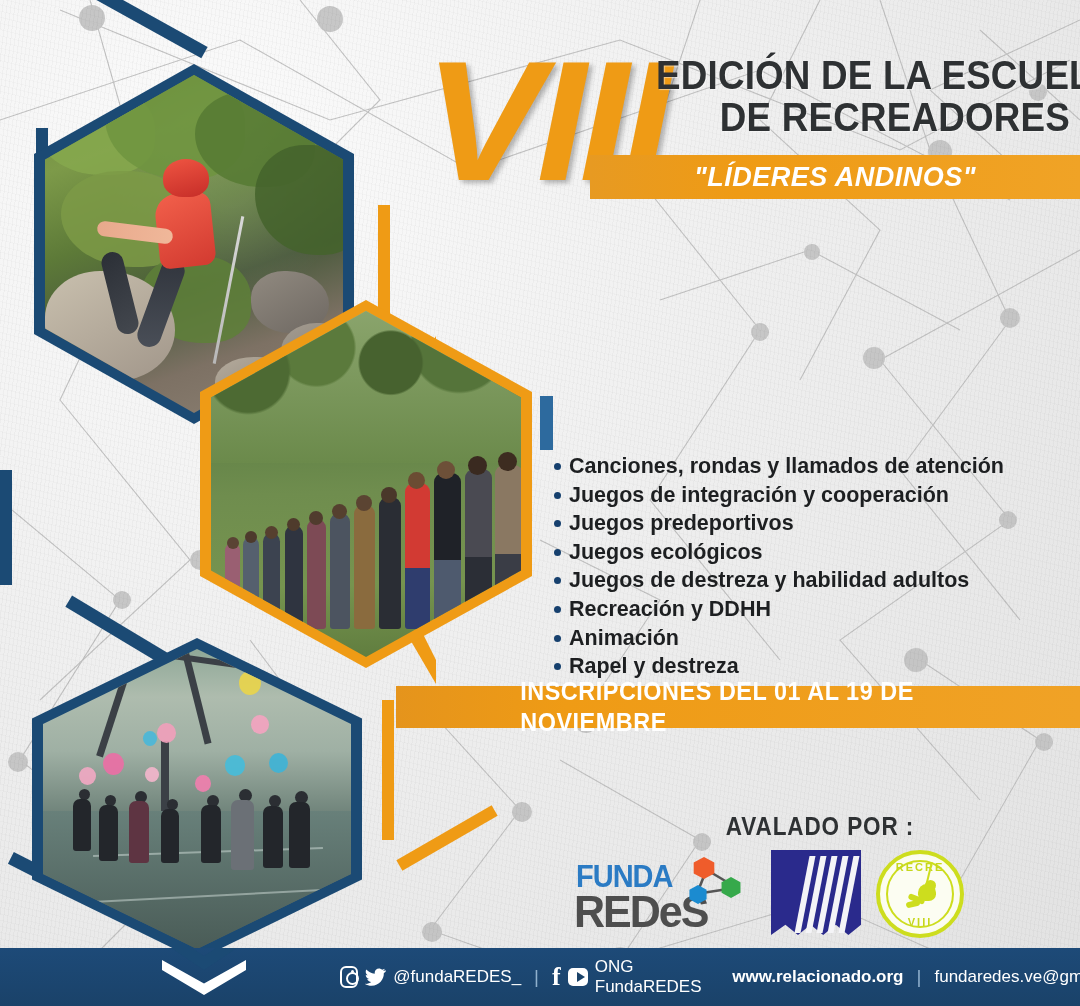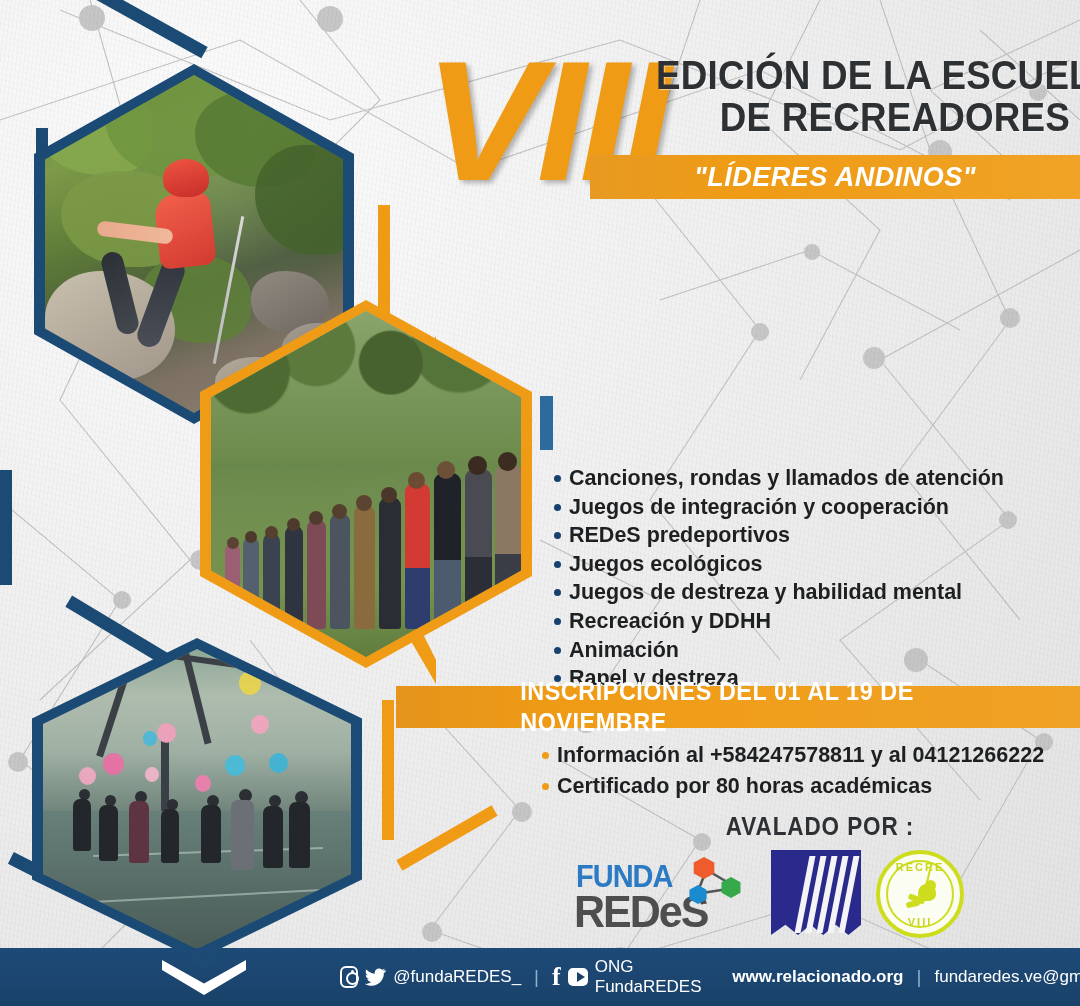--- a/index.html
+++ b/index.html
@@ -169,21 +169,21 @@
     position:absolute; inset:0; display:flex; align-items:center; justify-content:center;
     color:#fff; font-weight:bold; font-size:26px; letter-spacing:1px;
     transform:scaleX(.88);
   }
   .modbar-accent{
     position:absolute; left:540px; top:396px; width:13px; height:54px;
     background:#2d6a9e;
   }
 
   .modlist{
-    position:absolute; left:552px; top:464px; width:520px;
+    position:absolute; left:552px; top:452px; width:520px;
     font-size:21.5px; font-weight:bold; color:#1d1f21; line-height:1.33;
   }
   .modlist li{ list-style:none; position:relative; padding-left:17px; }
   .modlist li::before{
     content:""; position:absolute; left:2px; top:11px;
     width:7px; height:7px; border-radius:50%; background:#16406e;
   }
 
   .inscbar{
     position:absolute; left:396px; top:686px; width:684px; height:42px;
@@ -474,35 +474,31 @@
 
   <div class="liders-band">
     <span>"LÍDERES ANDINOS"</span>
   </div>
 
 
   <div class="modbar-accent"></div>
   <ul class="modlist">
     <li>Canciones, rondas y llamados de atención</li>
     <li>Juegos de integración y cooperación</li>
-    <li>REDeS predeportivos</li>
+    <li>Juegos predeportivos</li>
     <li>Juegos ecológicos</li>
-    <li>Juegos de destreza y habilidad mental</li>
+    <li>Juegos de destreza y habilidad adultos</li>
     <li>Recreación y DDHH</li>
     <li>Animación</li>
     <li>Rapel y destreza</li>
   </ul>
 
   <div class="inscbar">
     <span>INSCRIPCIONES DEL 01 AL 19 DE NOVIEMBRE</span>
   </div>
-  <ul class="contact">
-    <li>Información al +584247578811 y al 04121266222</li>
-    <li>Certificado por 80 horas académicas</li>
-  </ul>
 
   <div class="avalado">AVALADO POR :</div>
 
   <div class="logos">
 
     <div class="logo-funda">
       <div class="funda-txt">FUNDA</div>
       <div class="redes-txt">REDeS</div>
       <svg style="position:absolute;left:106px;top:2px;width:70px;height:52px;" viewBox="0 0 70 52">
         <line x1="24" y1="14" x2="16" y2="34" stroke="#555" stroke-width="2.6"></line>

